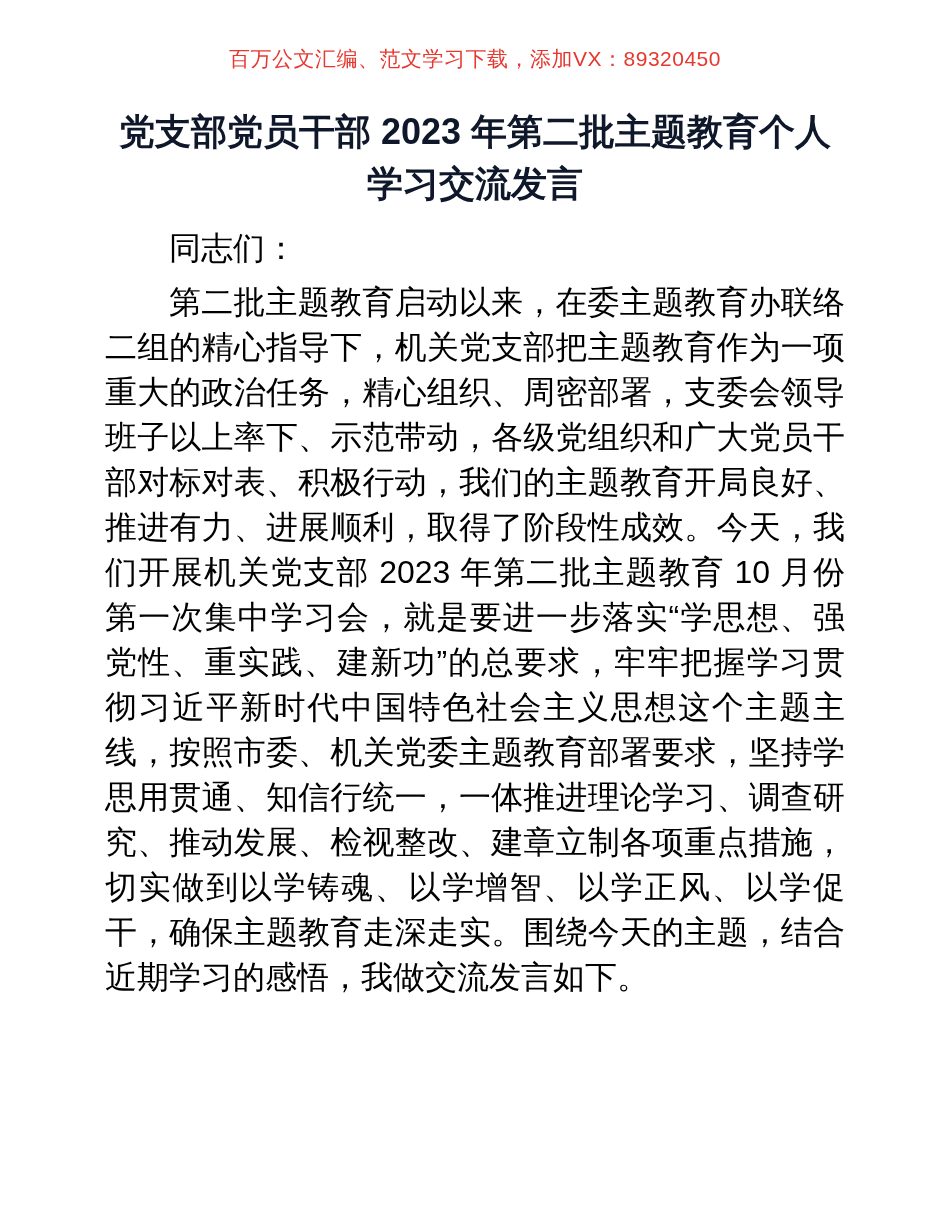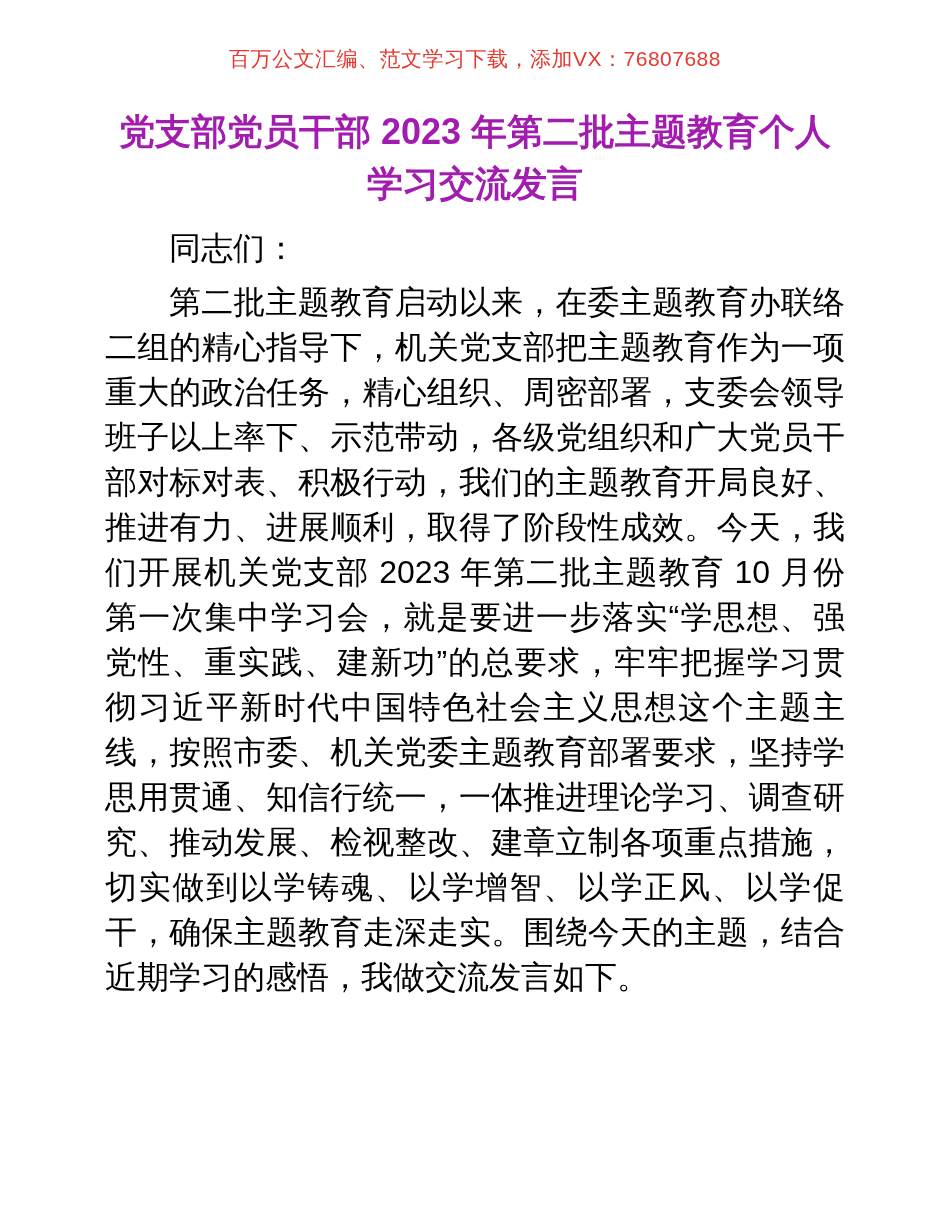--- a/index.html
+++ b/index.html
@@ -17,37 +17,37 @@
     font-size: 21px;
     line-height: 26px;
     letter-spacing: 0.5px;
   }
   .title {
     font-size: 36px;
     font-weight: 700;
     line-height: 52px;
     text-align: center;
     margin: 34px 0 16px 0;
-    color: #a21caf;
+    color: #0f172a;
   }
   .salutation, .para {
     font-size: 32px;
     line-height: 45px;
     text-align: justify;
     text-justify: inter-ideograph;
     text-indent: 2em;
     margin: 0 0 9px 0;
     word-break: break-all;
   }
 </style>
 </head>
 <body>
 
 <div class="page">
-  <div class="notice">百万公文汇编、范文学习下载，添加VX：76807688</div>
+  <div class="notice">百万公文汇编、范文学习下载，添加VX：89320450</div>
 
   <h1 class="title">党支部党员干部 2023 年第二批主题教育个人学习交流发言</h1>
 
   <div class="body-text">
     <p class="salutation">同志们：</p>
 
     <p class="para">第二批主题教育启动以来，在委主题教育办联络二组的精心指导下，机关党支部把主题教育作为一项重大的政治任务，精心组织、周密部署，支委会领导班子以上率下、示范带动，各级党组织和广大党员干部对标对表、积极行动，我们的主题教育开局良好、推进有力、进展顺利，取得了阶段性成效。今天，我们开展机关党支部 2023 年第二批主题教育 10 月份第一次集中学习会，就是要进一步落实“学思想、强党性、重实践、建新功”的总要求，牢牢把握学习贯彻习近平新时代中国特色社会主义思想这个主题主线，按照市委、机关党委主题教育部署要求，坚持学思用贯通、知信行统一，一体推进理论学习、调查研究、推动发展、检视整改、建章立制各项重点措施，切实做到以学铸魂、以学增智、以学正风、以学促干，确保主题教育走深走实。围绕今天的主题，结合近期学习的感悟，我做交流发言如下。</p>
 
   </div>
 </div>

